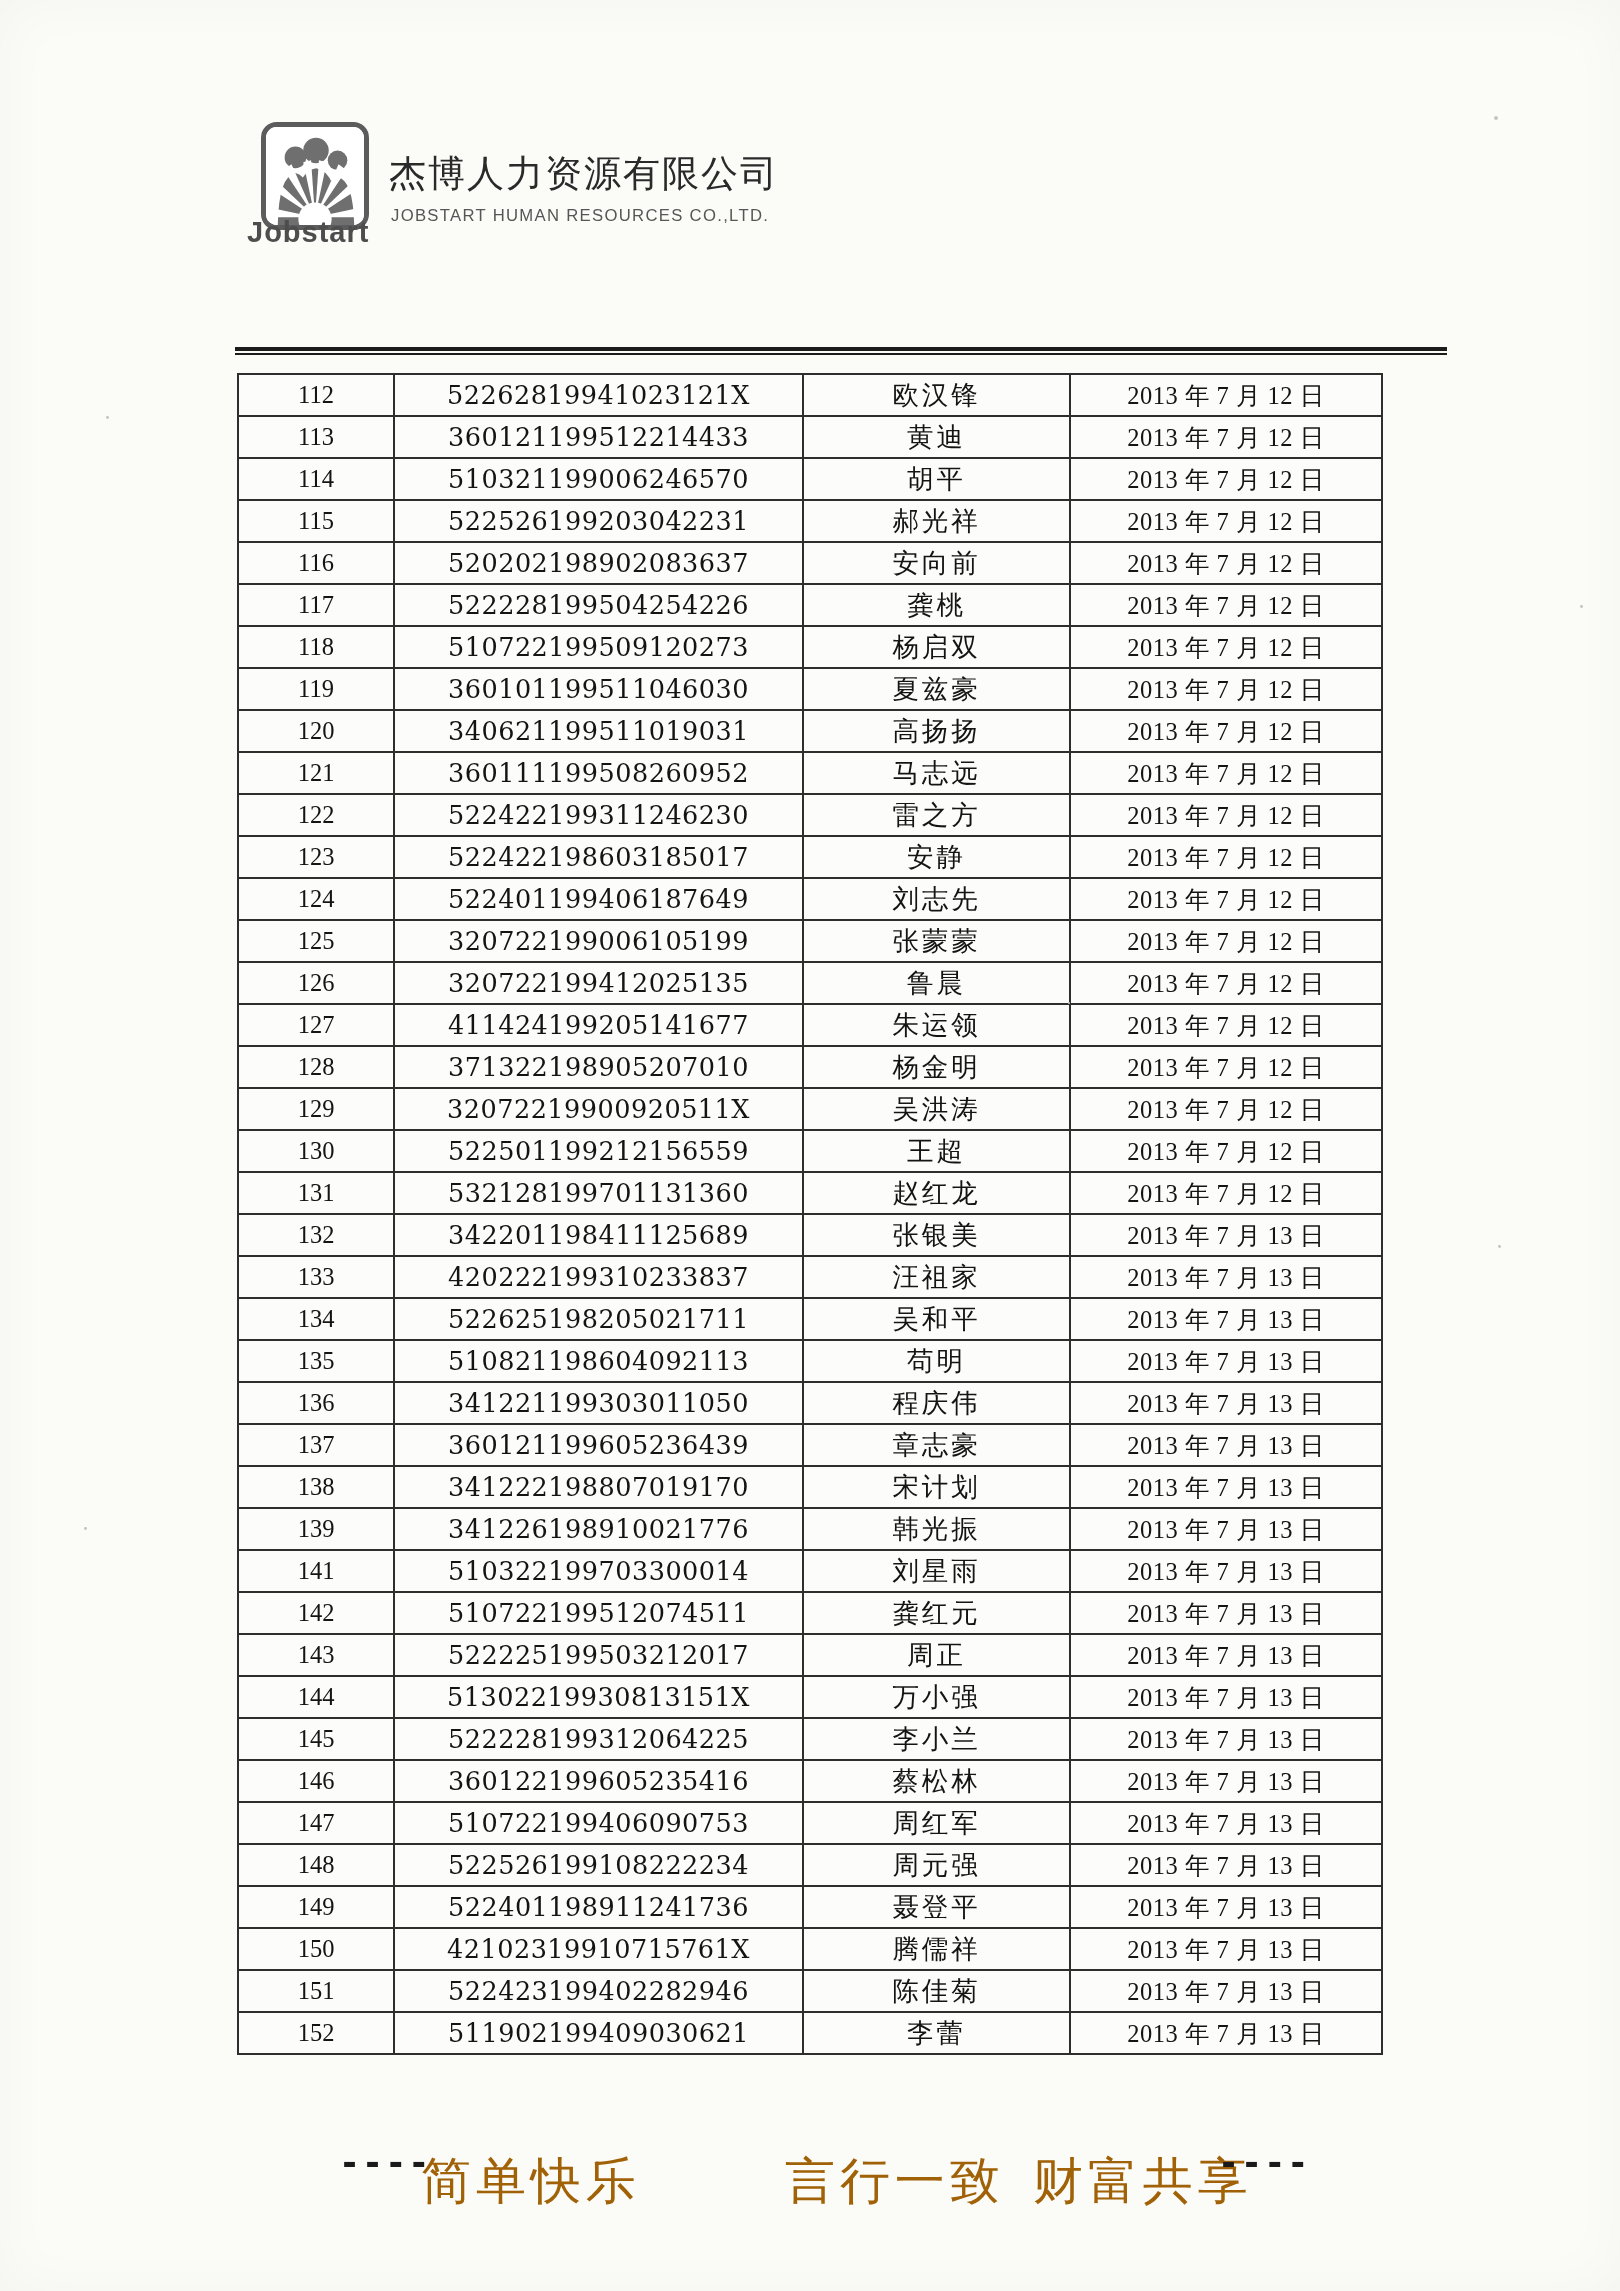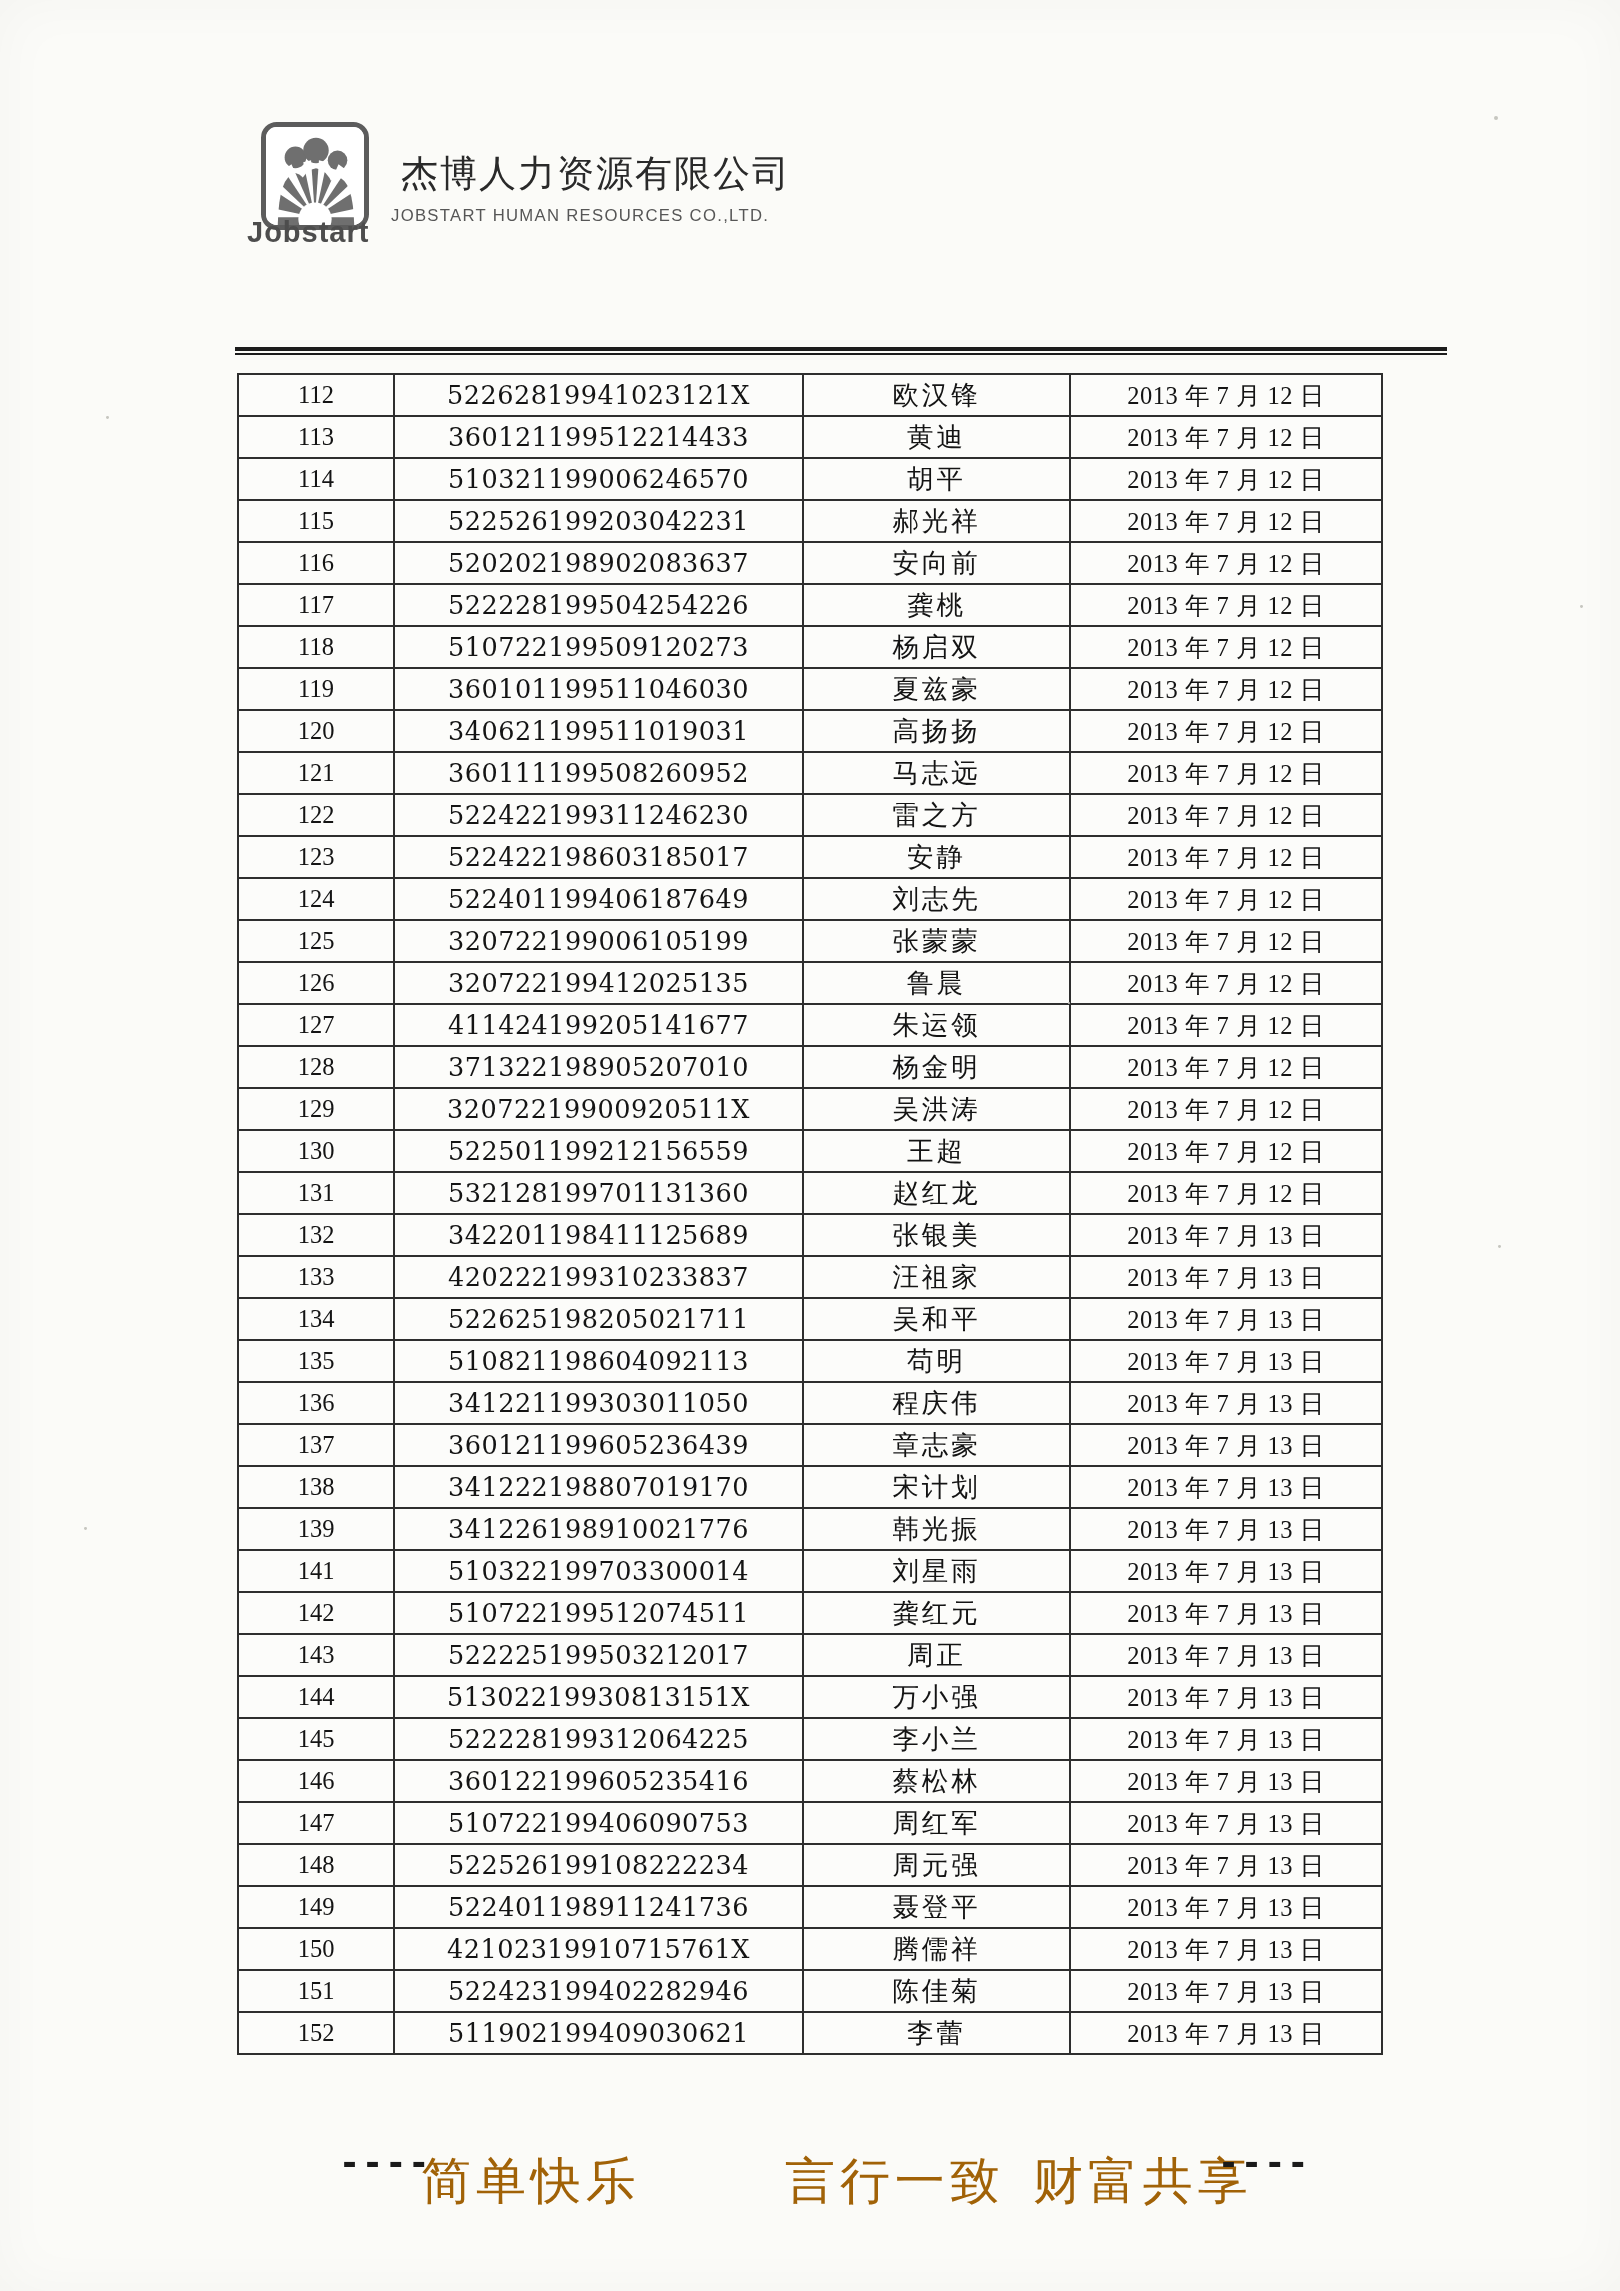--- a/index.html
+++ b/index.html
@@ -5,21 +5,21 @@
   html,body{margin:0;padding:0;}
   body{width:1620px;height:2292px;background:#e9e9e7;font-family:"Liberation Serif",serif;}
   .page{position:relative;width:1620px;height:2292px;background:#fbfbf8;overflow:hidden;
         box-shadow:inset 0 0 59px rgba(0,0,0,0.03);}
   
   .logo-box{position:absolute;left:261px;top:122px;width:98px;height:98px;
             border:5.9px solid #5c5c5c;border-radius:15.7px;background:#fff;overflow:hidden;}
   .logo-box svg{display:block;width:100%;height:100%;}
   .logo-wordmark{position:absolute;left:247px;top:216px;font-family:"Liberation Sans",sans-serif;
             font-weight:bold;font-size:29px;color:#4d4d4d;letter-spacing:1px;}
-  .company-cn{position:absolute;left:401px;top:149px;font-size:37px;color:#2a2a2a;
+  .company-cn{position:absolute;left:389px;top:149px;font-size:37px;color:#2a2a2a;
             letter-spacing:2px;font-family:Liberation Serif, serif;}
   .company-en{position:absolute;left:391px;top:206px;font-size:16.7px;color:#565656;
             letter-spacing:1.3px;font-family:"Liberation Sans",sans-serif;}
   
   .head-rule{position:absolute;left:235px;top:347px;width:1212px;height:2px;
             border-top:4.9px solid #1c1c1c;border-bottom:2px solid #1c1c1c;}
   
   table.roster{position:absolute;left:237px;top:373px;width:1143px;border-collapse:collapse;
             table-layout:fixed;border:2.9px solid #262626;}
   table.roster td{border:2px solid #2e2e2e;height:38px;text-align:center;vertical-align:middle;

